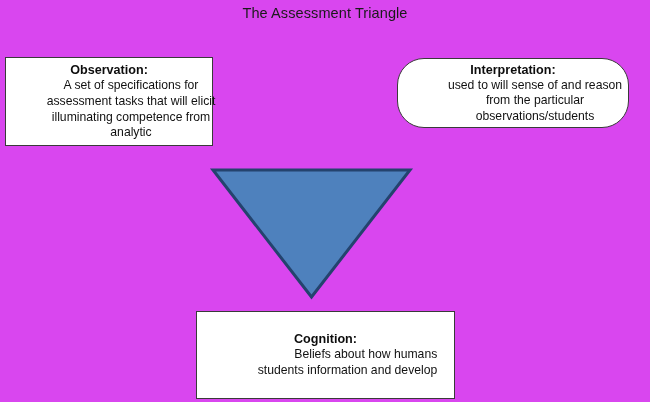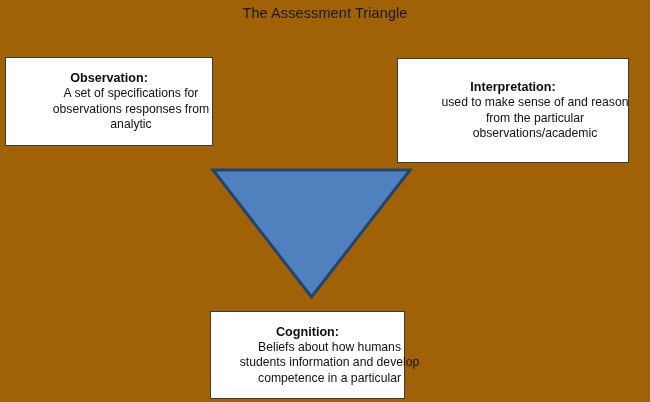--- a/index.html
+++ b/index.html
@@ -9,21 +9,21 @@
     background: #ffffff;
   }
   body {
     font-family: "Liberation Sans", sans-serif;
     color: #000000;
   }
   #canvas {
     position: relative;
     width: 650px;
     height: 402px;
-    background: #a16207;
+    background: #d946ef;
     overflow: hidden;
   }
 
   
   .diagram-title {
     position: absolute;
     left: 0;
     top: 5px;
     width: 650px;
     text-align: center;
@@ -67,27 +67,29 @@
   #box-observation {
     left: 5px;
     top: 57px;
     width: 208px;
     height: 89px;
   }
   #box-interpretation {
     left: 397px;
     top: 58px;
     width: 232px;
-    height: 105px;
+    height: 70px;
+    border-radius: 27px;
   }
   #box-cognition {
-    left: 210px;
+    left: 196px;
     top: 311px;
-    width: 195px;
+    width: 259px;
     height: 88px;
+    text-align: right;
   }
 
   
   #triangle-shape {
     position: absolute;
     left: 209px;
     top: 164px;
     width: 205px;
     height: 139px;
   }
@@ -97,42 +99,42 @@
 <body>
 
 <div id="canvas">
 
   <div class="diagram-title">The Assessment Triangle</div>
 
   <div class="vertex-box" id="box-observation">
     <div class="vertex-heading">Observation:</div>
     <div class="vertex-body">
       <span class="ln">A set of specifications for</span>
-      <span class="ln">observations responses from</span>
+      <span class="ln">assessment tasks that will elicit</span>
+      <span class="ln">illuminating competence from</span>
       <span class="ln">analytic</span>
     </div>
   </div>
 
   <div class="vertex-box" id="box-interpretation">
     <div class="vertex-heading">Interpretation:</div>
     <div class="vertex-body">
-      <span class="ln">used to make sense of and reason</span>
+      <span class="ln">used to will sense of and reason</span>
       <span class="ln">from the particular</span>
-      <span class="ln">observations/academic</span>
+      <span class="ln">observations/students</span>
     </div>
   </div>
 
   <div id="triangle-shape">
     <svg viewBox="0 0 205 139" xmlns="http://www.w3.org/2000/svg">
       <polygon points="4,6 201,6 102.5,133" fill="#4E81BD" stroke="#24436E" stroke-width="3" stroke-linejoin="miter"></polygon>
     </svg>
   </div>
 
   <div class="vertex-box" id="box-cognition">
     <div class="vertex-heading">Cognition:</div>
     <div class="vertex-body">
       <span class="ln">Beliefs about how humans</span>
       <span class="ln">students information and develop</span>
-      <span class="ln">competence in a particular</span>
     </div>
   </div>
 
 </div>
 
 </body></html>

